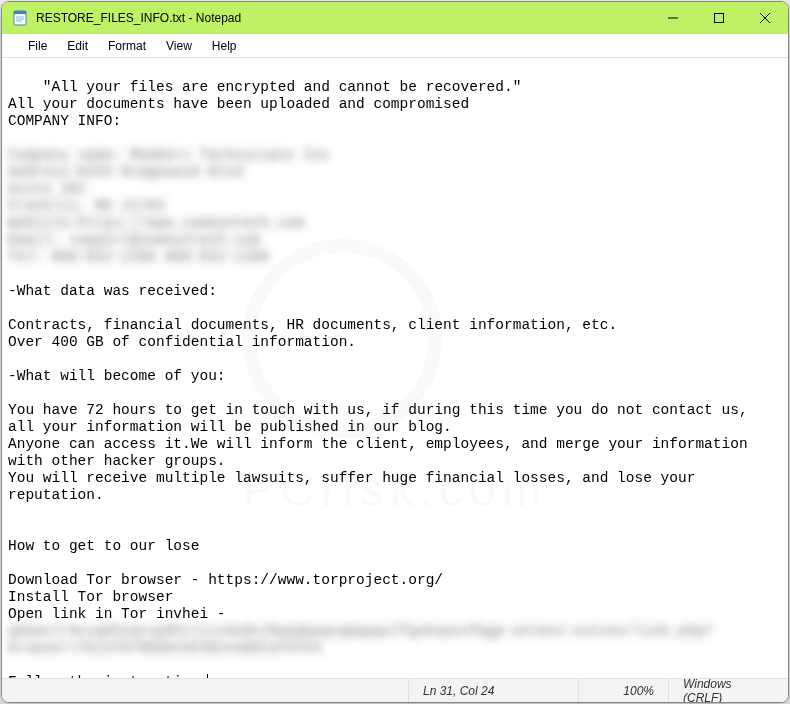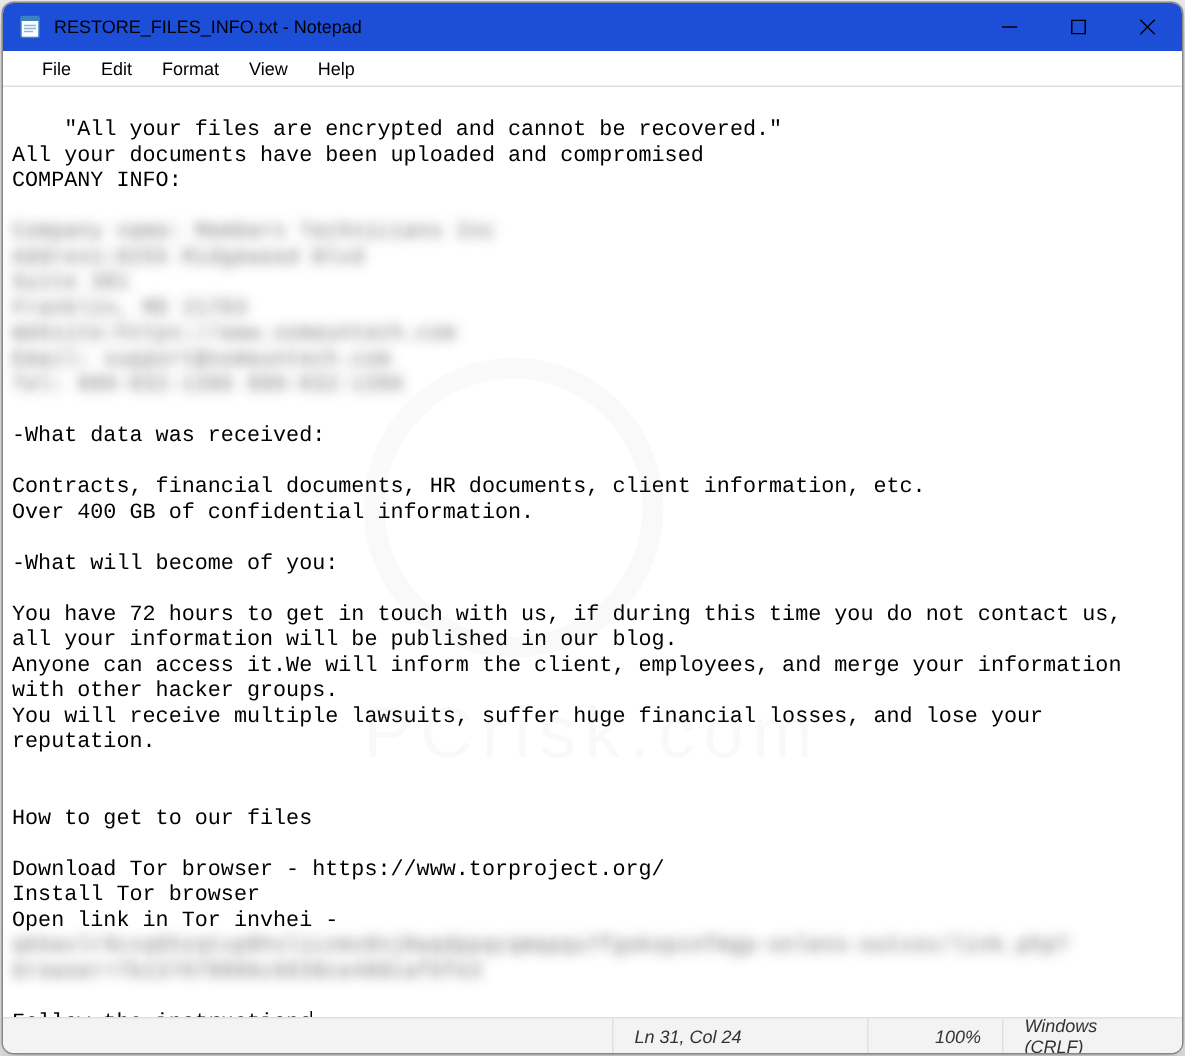--- a/index.html
+++ b/index.html
@@ -15,21 +15,21 @@
       border: 1px solid #888;
       border-radius: 8px;
       box-shadow: 0 6px 18px rgba(0,0,0,.28);
       display: flex; flex-direction: column;
       overflow: hidden;
     }
     .titlebar {
       height: 32px;
       display: flex; align-items: center;
       padding-left: 10px;
-      background: #1d4ed8;
+      background: #bef264;
       border-bottom: 0;
       justify-content: flex-end;
     }
     .tb-icon { width: 16px; height: 16px; margin-right: 8px; }
     .tb-title { font-size: 12px; color: #000; flex: 0 0 auto; }
     .tb-spacer { flex: 1; }
     .tb-btn {
       width: 46px; height: 32px;
       display: flex; align-items: center; justify-content: center;
       font-size: 10px; color: #000;
@@ -175,21 +175,21 @@
 <span>Contracts, financial documents, HR documents, client information, etc.</span>
 <span>Over 400 GB of confidential information.</span>
 
 <span>-What will become of you:</span>
 
 <span>You have 72 hours to get in touch with us, if during this time you do not contact us, all your information will be published in our blog.</span>
 <span>Anyone can access it.We will inform the client, employees, and merge your information with other hacker groups.</span>
 <span>You will receive multiple lawsuits, suffer huge financial losses, and lose your reputation.</span>
 
 
-<span>How to get to our files</span>
+<span>How to get to our lose</span>
 
 <span>Download Tor browser - https://www.torproject.org/</span>
 <span>Install Tor browser</span>
 <span>Open link in Tor invhei - </span>
 <span class="blur">qkbaxlr9cxq6hzqtxp8hsliczmx8nj8wqdppqcqmapqu7fgokopxnfmgp-onlens-outxox/link.php?</span>
 <span class="blur">browser=7b137078806c6038ce480cafbfe3</span>
 
 <span>Follow the instructions</span><span class="cursor"></span></div>
 
   <div class="statusbar">

